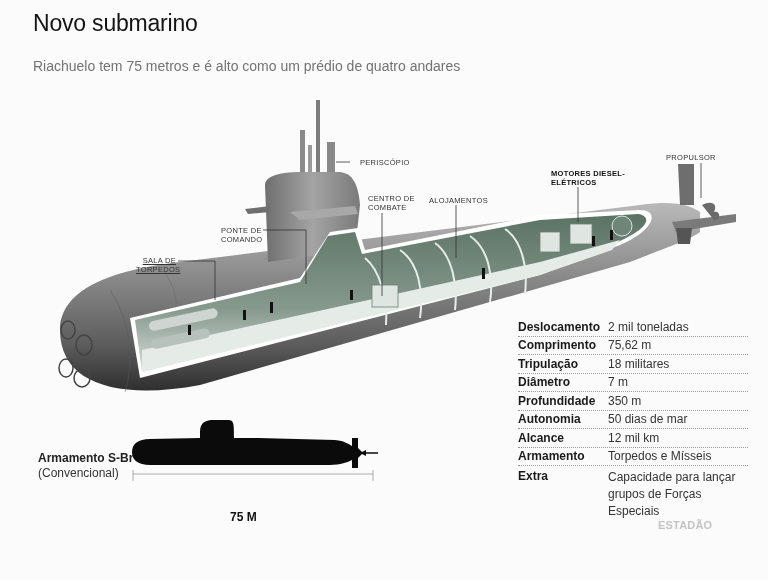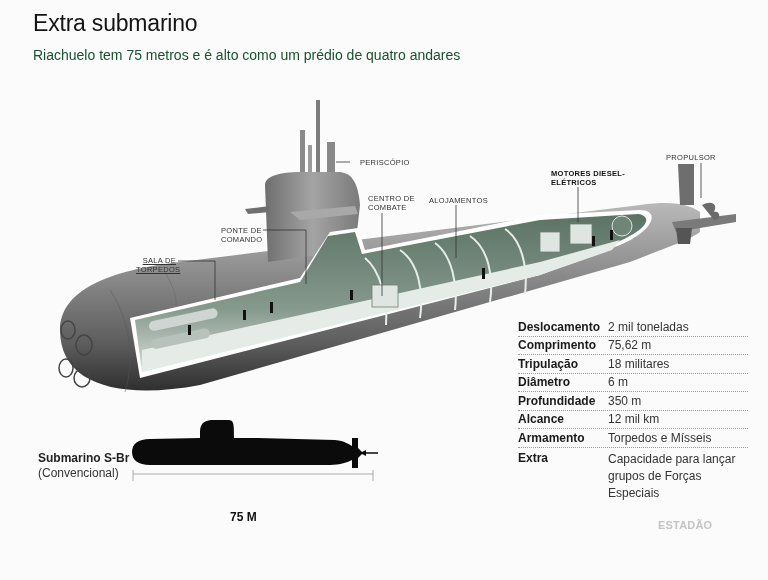--- a/index.html
+++ b/index.html
@@ -1,37 +1,37 @@
 <!DOCTYPE html>
 <html><head>
 <meta charset="utf-8">
 <style>
   html,body{margin:0;padding:0;background:#fbfbfb;}
   body{width:768px;height:580px;position:relative;overflow:hidden;font-family:"Liberation Sans","DejaVu Sans",sans-serif;color:#111;}
   .title{position:absolute;left:33px;top:10px;font-size:23px;font-weight:400;color:#141414;letter-spacing:-0.2px;}
-  .subtitle{position:absolute;left:33px;top:47px;font-size:14px;color:#14532d;}
+  .subtitle{position:absolute;left:33px;top:58px;font-size:14px;color:#737373;}
   svg.art{position:absolute;left:0;top:0;}
   .lbl{position:absolute;font-size:7.5px;line-height:9px;color:#333;letter-spacing:0.3px;text-transform:uppercase;}
   .lbl.bold{font-weight:700;color:#111;}
   .specs{position:absolute;left:518px;top:318px;width:230px;}
   .row{display:flex;border-bottom:1px dotted #9a9a9a;height:17.5px;align-items:center;font-size:12px;}
   .row .k{width:90px;font-weight:700;color:#1a1a1a;}
   .row .v{flex:1;color:#333;}
   .row.last{border-bottom:none;height:auto;align-items:flex-start;padding-top:3px;}
   .row.last .v{line-height:17px;}
   .sil-label{position:absolute;left:38px;top:451px;font-size:12px;font-weight:700;color:#222;line-height:15px;}
   .sil-label span{display:block;}
   .sil-label .l2{font-weight:400;color:#333;}
   .len{position:absolute;left:230px;top:466px;font-size:12px;font-weight:700;color:#111;margin-top:44px;}
   .logo{position:absolute;left:658px;top:519px;font-size:11px;font-weight:700;color:#c4c4c4;letter-spacing:0.2px;}
 </style>
 </head>
 <body>
 
-<div class="title">Extra submarino</div>
+<div class="title">Novo submarino</div>
 <div class="subtitle">Riachuelo tem 75 metros e é alto como um prédio de quatro andares</div>
 
 <svg class="art" width="768" height="580" viewBox="0 0 768 580">
   <defs>
     <linearGradient id="hullGrad" x1="0" y1="0" x2="0" y2="1">
       <stop offset="0" stop-color="#b9b9b9"></stop>
       <stop offset="0.35" stop-color="#8f8f8f"></stop>
       <stop offset="0.75" stop-color="#5d5d5d"></stop>
       <stop offset="1" stop-color="#2f2f2f"></stop>
     </linearGradient>
@@ -152,42 +152,46 @@
   <div class="row">
       <span class="k">Comprimento</span>
       <span class="v">75,62 m</span>
     </div>
   <div class="row">
       <span class="k">Tripulação</span>
       <span class="v">18 militares</span>
     </div>
   <div class="row">
       <span class="k">Diâmetro</span>
-      <span class="v">6 m</span>
+      <span class="v">7 m</span>
     </div>
   <div class="row">
       <span class="k">Profundidade</span>
       <span class="v">350 m</span>
+    </div>
+  <div class="row">
+      <span class="k">Autonomia</span>
+      <span class="v">50 dias de mar</span>
     </div>
   <div class="row">
       <span class="k">Alcance</span>
       <span class="v">12 mil km</span>
     </div>
   <div class="row">
       <span class="k">Armamento</span>
       <span class="v">Torpedos e Mísseis</span>
     </div>
   <div class="row last">
       <span class="k">Extra</span>
     <span class="v">
       <div>Capacidade para lançar</div>
       <div>grupos de Forças Especiais</div>
     </span>
   </div>
 </div>
 
 <div class="sil-label">
-  <span>Submarino S-Br</span>
+  <span>Armamento S-Br</span>
   <span class="l2">(Convencional)</span>
 </div>
 <div class="len">75 M</div>
 
 <div class="logo">ESTADÃO</div>
 
 </body></html>

